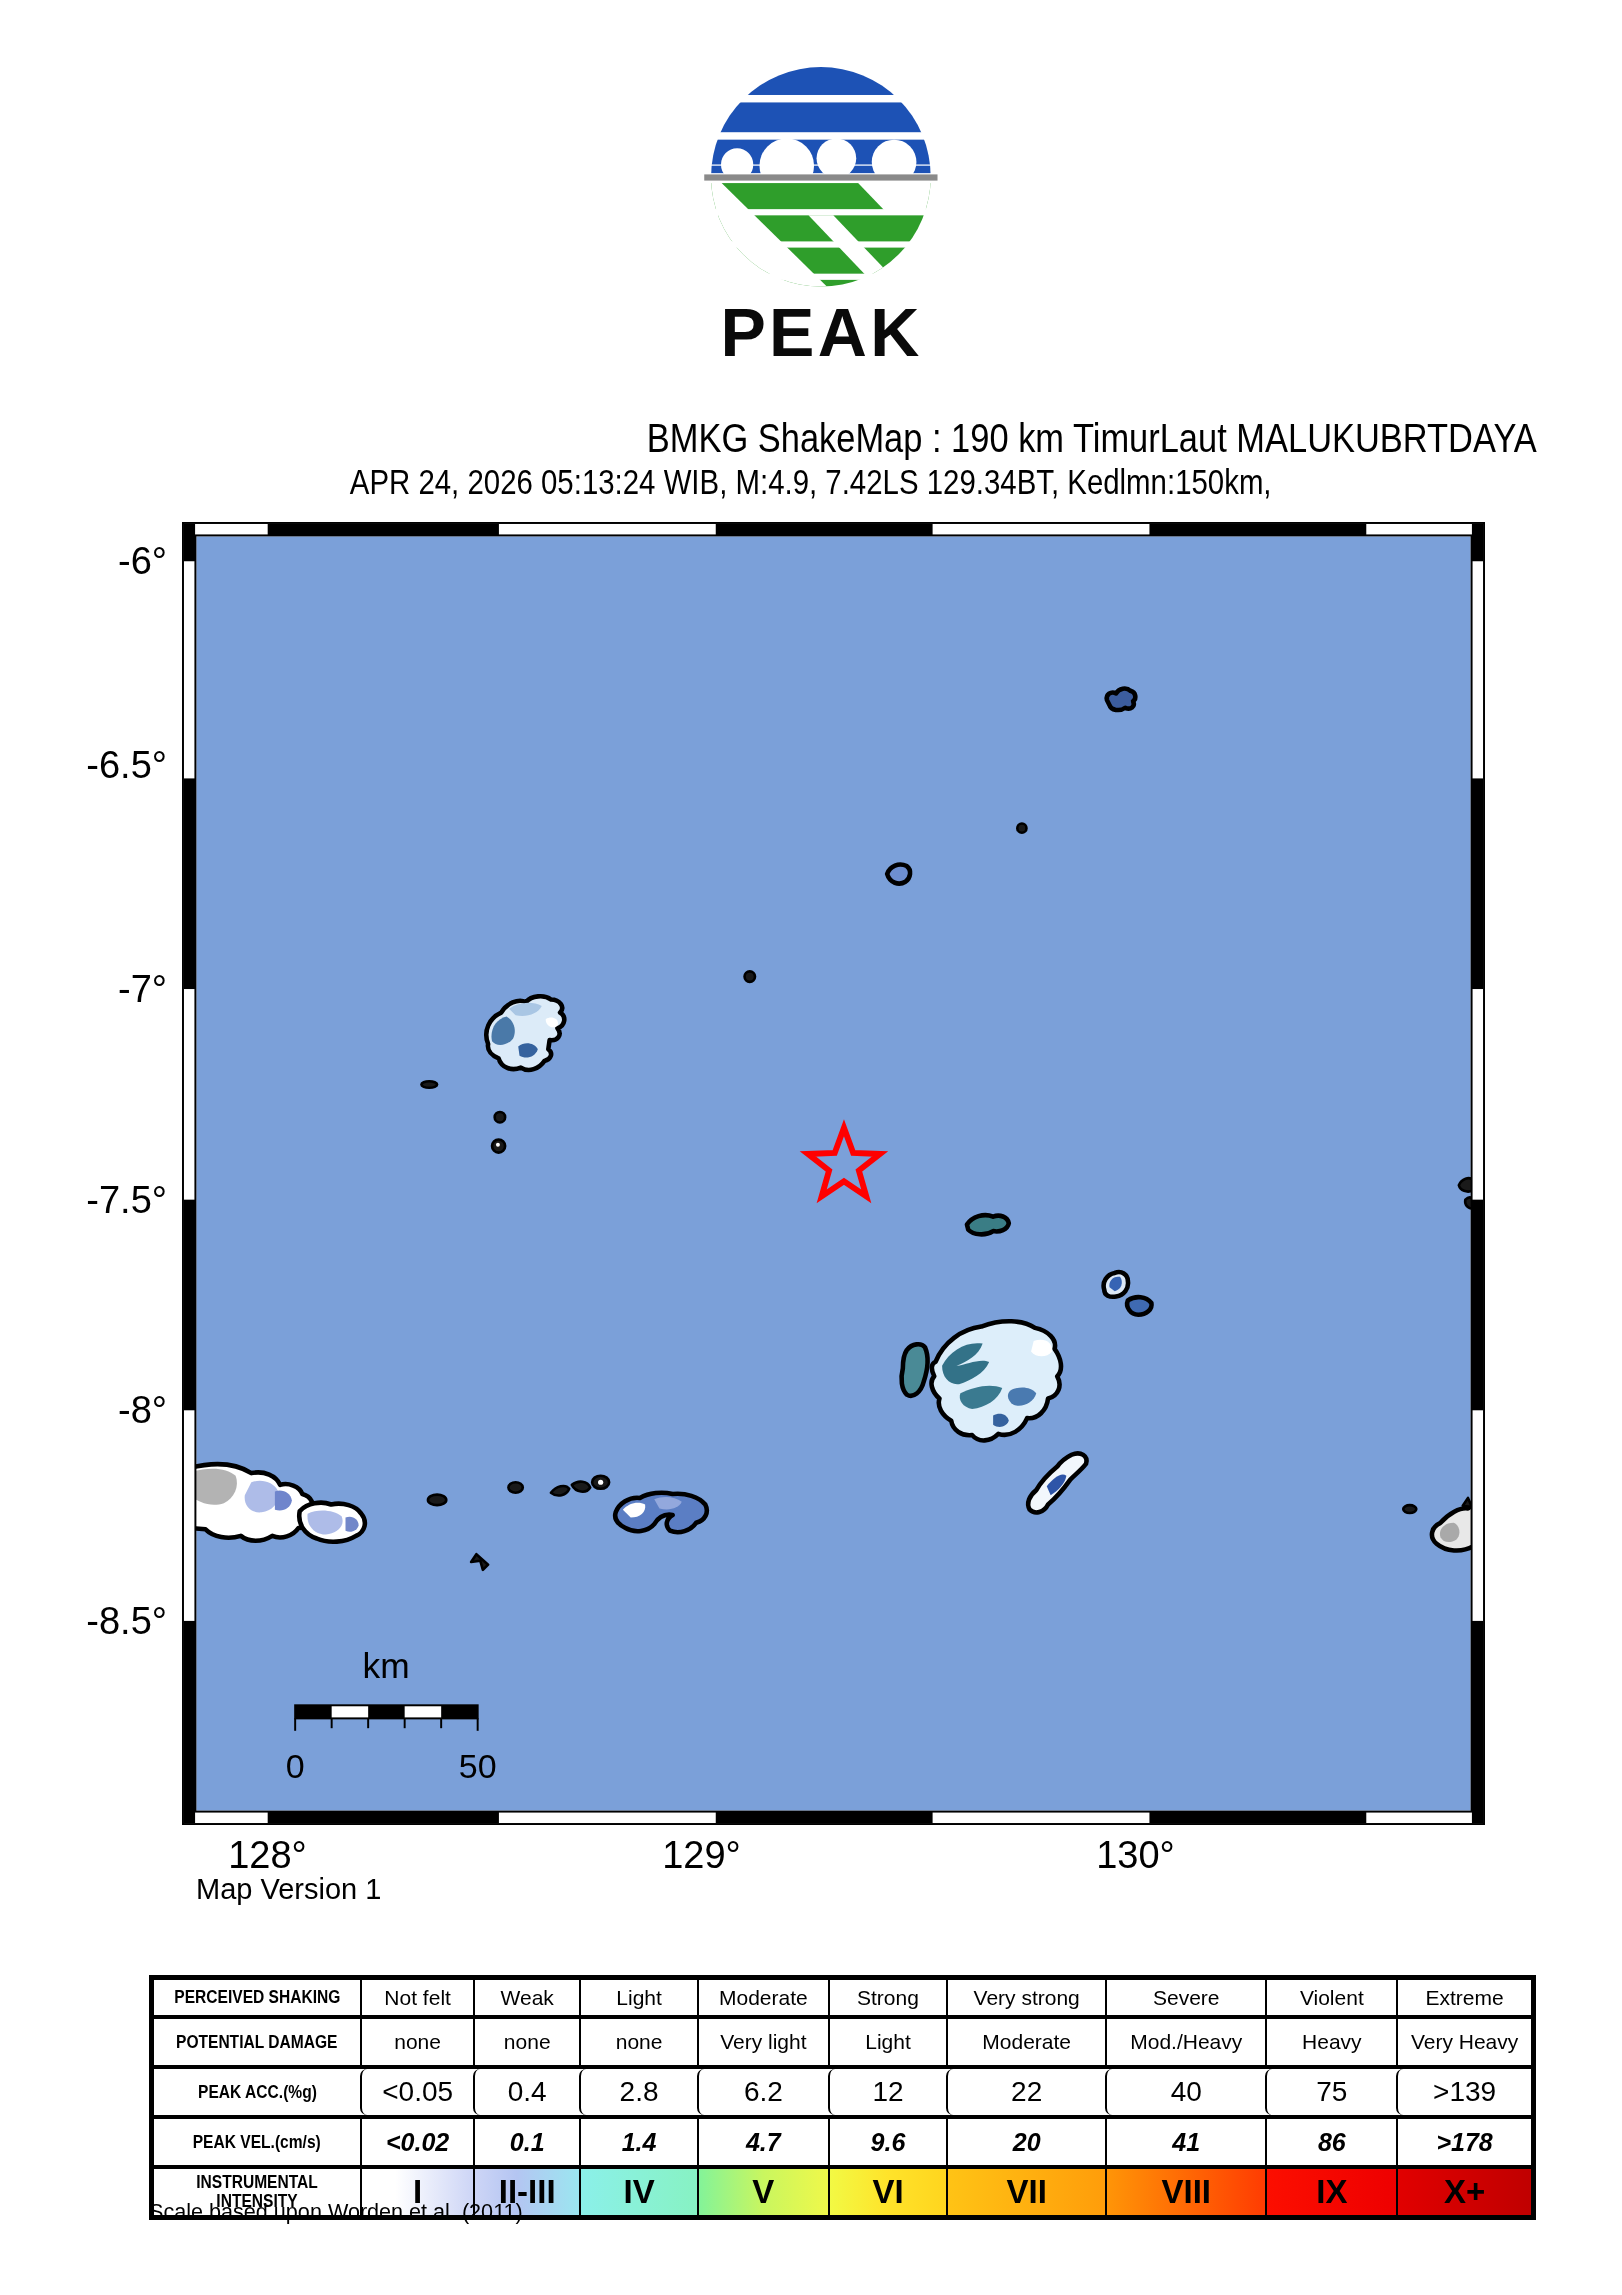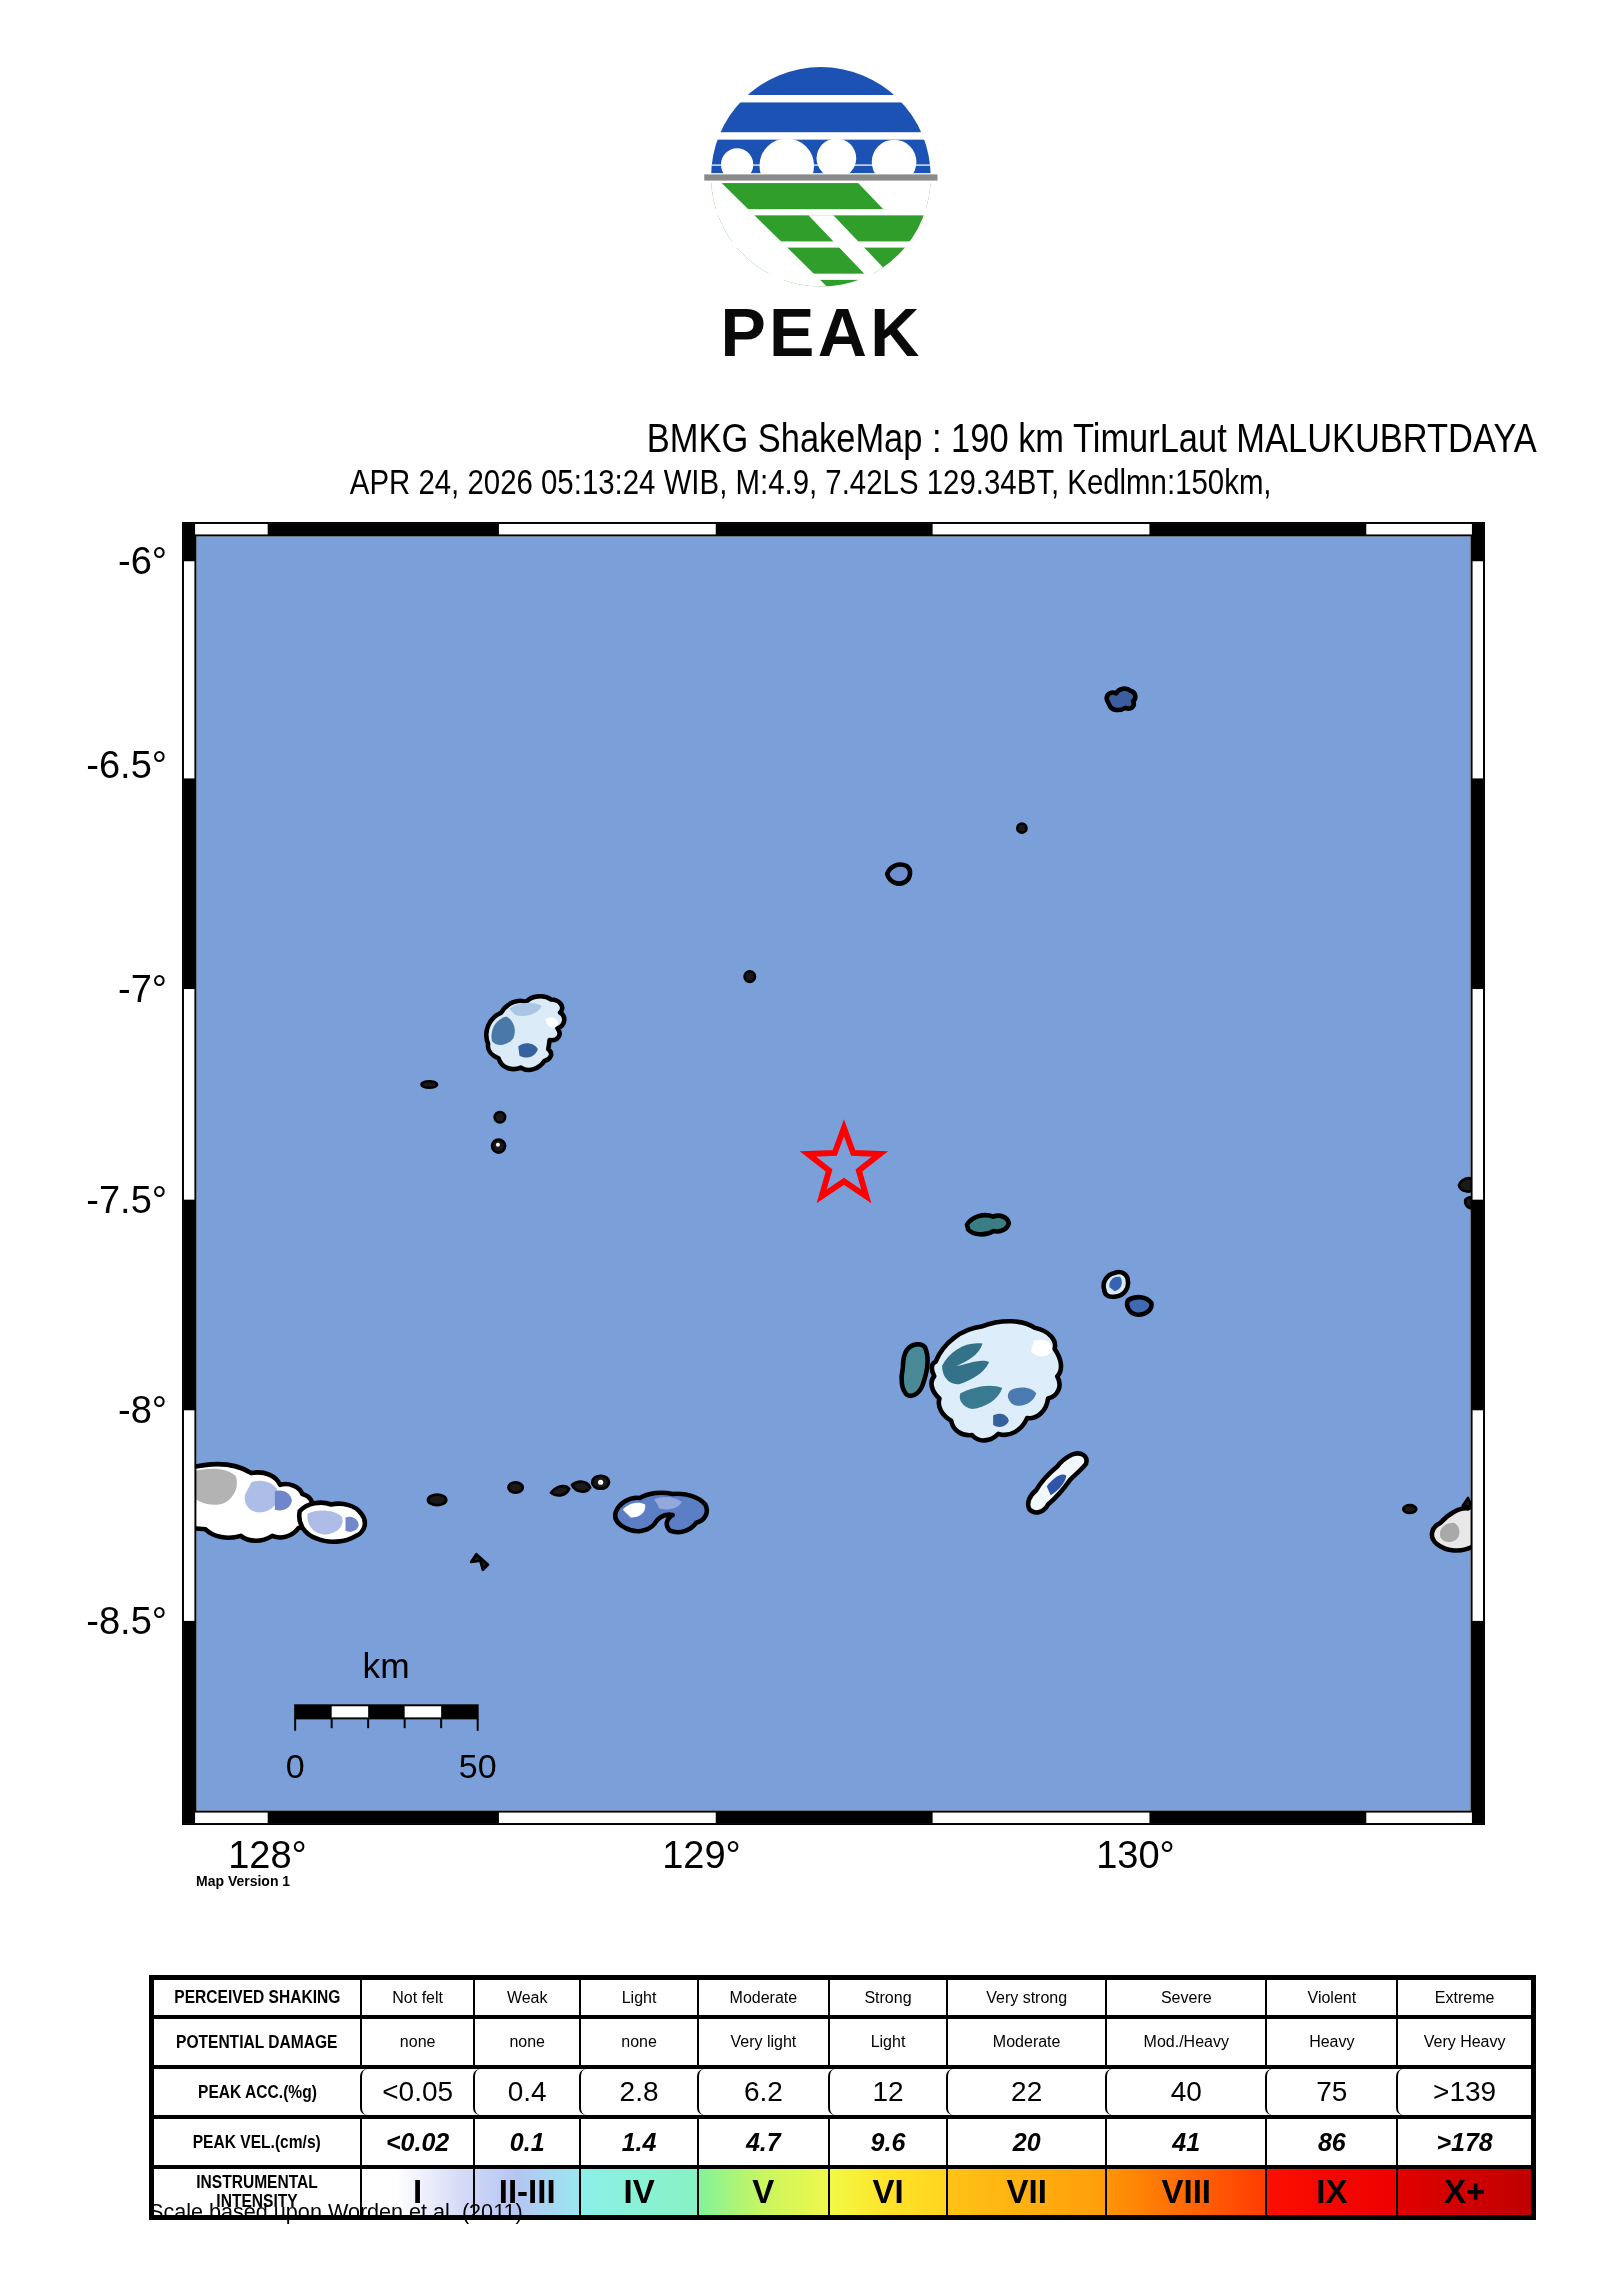--- a/index.html
+++ b/index.html
@@ -14,32 +14,32 @@
     font-size:68px;font-weight:bold;letter-spacing:3.3px;color:#0a0a0a;}
   .title-line{left:0;width:1622px;text-align:center;white-space:nowrap;}
   #title-1{top:415px;font-size:41px;text-align:right;}
   #title-2{top:462px;font-size:35px;}
   .condense{display:inline-block;transform:scaleX(0.84);transform-origin:center;}
   
   #map{left:182px;top:522px;width:1303px;height:1303px;}
   .lat-label{left:26px;width:141px;height:47px;line-height:47px;text-align:right;
     font-size:38px;}
   .lon-label{width:157px;height:46px;line-height:46px;text-align:center;font-size:38px;top:1832px;}
-  #map-version{left:196px;top:1873px;font-size:14px;font-weight:bold;}
+  #map-version{left:196px;top:1873px;font-size:29px;font-weight:normal;}
   
   #scale-table{left:149px;top:1975px;width:1377px;border:5.9px solid #000;background:#fff;}
   .trow{display:grid;grid-template-columns:315fr 173fr 162fr 180fr 200fr 181fr 243fr 245fr 200fr 206fr;}
   .trow + .trow{border-top:4.6px solid #000;}
   .tr-1{height:35px;} .tr-n{height:46px;}
   .tcell{display:flex;align-items:center;justify-content:center;text-align:center;
     border-left:2.6px solid #000;overflow:hidden;}
   .tcell:first-child{border-left:none;}
   .tlabel{font-weight:bold;font-size:17.7px;line-height:1.05;}
   .tlabel .condense{transform:scaleX(0.88);}
-  .tval{font-size:16px;}
+  .tval{font-size:21px;}
   .tnum{font-size:28px;border-radius:7px;}
   .tvel{font-size:25px;font-weight:bold;font-style:italic;}
   .tint{font-size:33px;font-weight:bold;}
   #footer-note{left:149px;top:2199px;font-size:21.6px;}
   svg text{font-family:"Liberation Sans", sans-serif;}
 </style>
 </head>
 <body>
 
 <div class="abs" id="logo-wrap">

